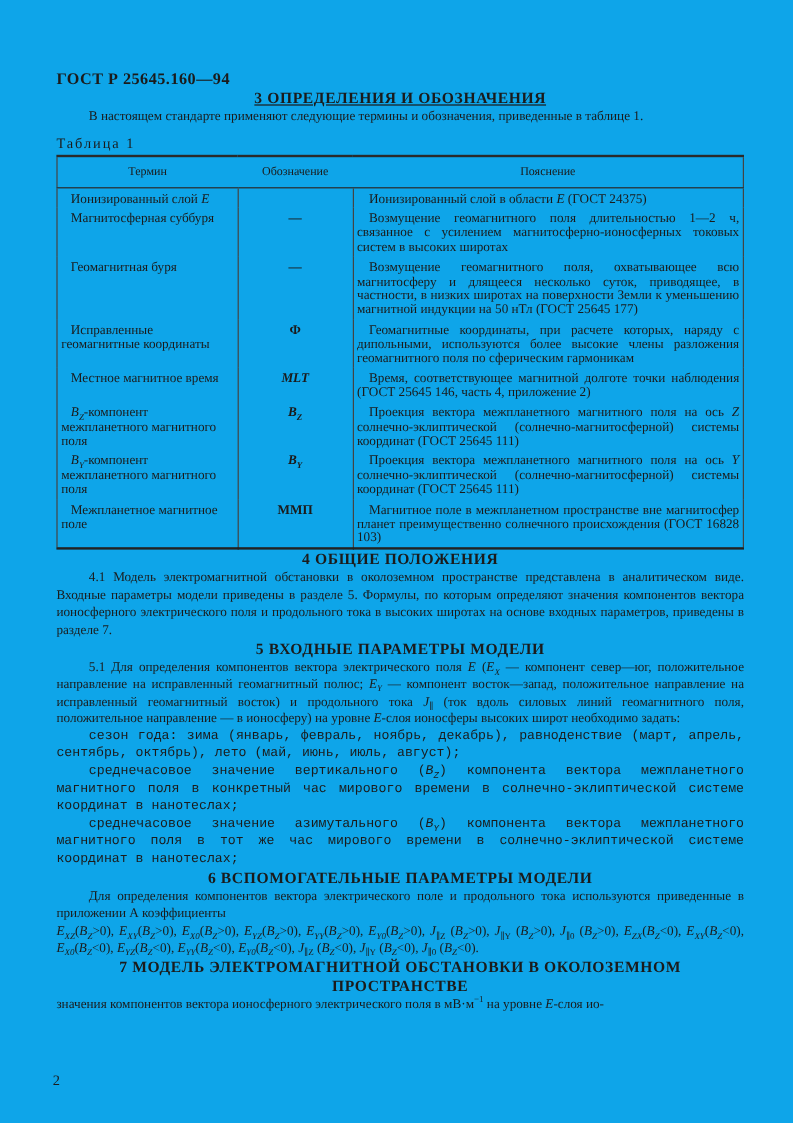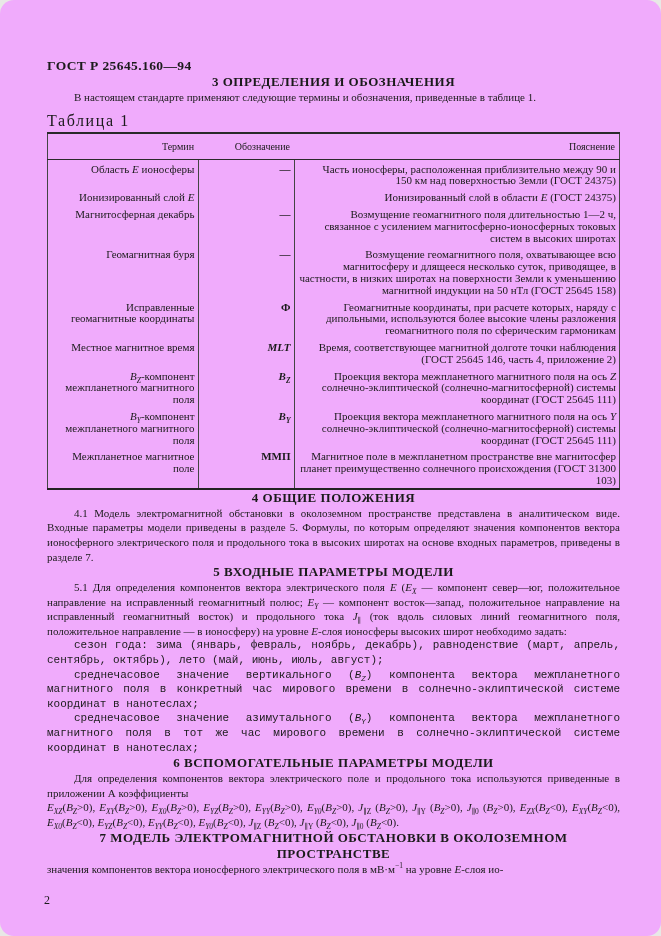--- a/index.html
+++ b/index.html
@@ -1,60 +1,59 @@
 <!DOCTYPE html>
 <html><head>
 <meta charset="utf-8">
 <style>
   html,body{margin:0;padding:0;}
   body{background:#e8e8e6;}
   .page{
     position:relative;
     width:661px;height:936px;
     margin:0 auto;
-    background:#f0abfc;
+    background:#0ea5e9;
     color:#1b1b1b;
     font-family:"Liberation Serif","DejaVu Serif",serif;
     overflow:hidden;
-    border-radius:14px;
   }
   .content{
     position:absolute;
     left:47px;top:58px;
     width:573px;
   }
   .doc-header{
     font-weight:bold;
     font-size:13.5px;
     letter-spacing:.4px;
     margin:0 0 0 0;
   }
   h2.sec{
     font-size:13px;
     font-weight:bold;
     text-align:center;
     letter-spacing:.5px;
     margin:0;
   }
-  .h3m{margin-top:33px;}
+  .h3m{margin-top:33px;text-decoration:underline;}
   .h4m{margin-top:15px;}
   .h5m{margin-top:26px;}
   .h6m{margin-top:24px;}
   .h7m{margin-top:17px;}
   p.body{
     font-size:11px;
     line-height:14.6px;
     text-align:justify;
     margin:0;
   }
   p.ind{text-indent:27px;}
   .intro{margin-top:11px;}
   .after-head{margin-top:11px;}
   .tbl-caption{
-    font-size:16px;
+    font-size:12px;
     letter-spacing:1.6px;
     margin-top:7px;
     margin-bottom:2px;
   }
   table.terms{
     width:100%;
     border-collapse:collapse;
     border-top:2px solid #2a2a2a;
     border-bottom:2.5px solid #222;
     border-left:1px solid #444;
@@ -64,21 +63,20 @@
   table.terms th{
     font-weight:normal;
     font-size:10px;
     text-align:center;
     padding:7px 4px;
     border-bottom:1.5px solid #2a2a2a;
   }
   table.terms th,
   table.terms td{
     vertical-align:top;
-    text-align:right;
   }
   .col-term{width:142px;}
   .col-sym{width:88px;}
   table.terms td{
     font-size:11px;
     line-height:11.8px;
     padding:4px 3px 1px 3px;
   }
   td.term-cell{
     border-right:1px solid #444;
@@ -127,38 +125,33 @@
     <table class="terms">
       <thead>
         <tr>
           <th class="col-term">Термин</th>
           <th class="col-sym">Обозначение</th>
           <th>Пояснение</th>
         </tr>
       </thead>
       <tbody id="terms-body">
           <tr>
-            <td class="term-cell">Область <i>E</i> ионосферы</td>
-            <td class="symbol-cell">—</td>
-            <td class="expl-cell">Часть ионосферы, расположенная приблизительно между 90 и 150 км над поверхностью Земли (ГОСТ 24375)</td>
-          </tr>
-          <tr>
             <td class="term-cell">Ионизированный слой <i>E</i></td>
             <td class="symbol-cell"></td>
             <td class="expl-cell">Ионизированный слой в области <i>E</i> (ГОСТ 24375)</td>
           </tr>
           <tr>
-            <td class="term-cell">Магнитосферная декабрь</td>
+            <td class="term-cell">Магнитосферная суббуря</td>
             <td class="symbol-cell">—</td>
             <td class="expl-cell">Возмущение геомагнитного поля длительностью 1—2 ч, связанное с усилением магнитосферно-ионосферных токовых систем в высоких широтах</td>
           </tr>
           <tr>
             <td class="term-cell">Геомагнитная буря</td>
             <td class="symbol-cell">—</td>
-            <td class="expl-cell">Возмущение геомагнитного поля, охватывающее всю магнитосферу и длящееся несколько суток, приводящее, в частности, в низких широтах на поверхности Земли к уменьшению магнитной индукции на 50 нТл (ГОСТ 25645 158)</td>
+            <td class="expl-cell">Возмущение геомагнитного поля, охватывающее всю магнитосферу и длящееся несколько суток, приводящее, в частности, в низких широтах на поверхности Земли к уменьшению магнитной индукции на 50 нТл (ГОСТ 25645 177)</td>
           </tr>
           <tr>
             <td class="term-cell">Исправленные геомагнитные координаты</td>
             <td class="symbol-cell">Ф</td>
             <td class="expl-cell">Геомагнитные координаты, при расчете которых, наряду с дипольными, используются более высокие члены разложения геомагнитного поля по сферическим гармоникам</td>
           </tr>
           <tr>
             <td class="term-cell">Местное магнитное время</td>
             <td class="symbol-cell"><i>MLT</i></td>
             <td class="expl-cell">Время, соответствующее магнитной долготе точки наблюдения (ГОСТ 25645 146, часть 4, приложение 2)</td>
@@ -169,21 +162,21 @@
             <td class="expl-cell">Проекция вектора межпланетного магнитного поля на ось <i>Z</i> солнечно-эклиптической (солнечно-магнитосферной) системы координат (ГОСТ 25645 111)</td>
           </tr>
           <tr>
             <td class="term-cell"><i>B<sub>Y</sub></i>-компонент межпланетного магнитного поля</td>
             <td class="symbol-cell"><i>B<sub>Y</sub></i></td>
             <td class="expl-cell">Проекция вектора межпланетного магнитного поля на ось <i>Y</i> солнечно-эклиптической (солнечно-магнитосферной) системы координат (ГОСТ 25645 111)</td>
           </tr>
           <tr>
             <td class="term-cell">Межпланетное магнитное поле</td>
             <td class="symbol-cell">ММП</td>
-            <td class="expl-cell">Магнитное поле в межпланетном пространстве вне магнитосфер планет преимущественно солнечного происхождения (ГОСТ 31300 103)</td>
+            <td class="expl-cell">Магнитное поле в межпланетном пространстве вне магнитосфер планет преимущественно солнечного происхождения (ГОСТ 16828 103)</td>
           </tr>
         </tbody>
     </table>
 
     <h2 class="sec h4m">4 ОБЩИЕ ПОЛОЖЕНИЯ</h2>
     <p class="body ind after-head">4.1 Модель электромагнитной обстановки в околоземном пространстве представлена в аналитическом виде. Входные параметры модели приведены в разделе 5. Формулы, по которым определяют значения компонентов вектора ионосферного электрического поля и продольного тока в высоких широтах на основе входных параметров, приведены в разделе 7.</p>
 
     <h2 class="sec h5m">5 ВХОДНЫЕ ПАРАМЕТРЫ МОДЕЛИ</h2>
     <p class="body ind after-head">5.1 Для определения компонентов вектора электрического поля <i>E</i> (<i>E<sub>X</sub></i> — компонент север—юг, положительное направление на исправленный геомагнитный полюс; <i>E<sub>Y</sub></i> — компонент восток—запад, положительное направление на исправленный геомагнитный восток) и продольного тока <i>J</i><sub>∥</sub> (ток вдоль силовых линий геомагнитного поля, положительное направление — в ионосферу) на уровне <i>E</i>-слоя ионосферы высоких широт необходимо задать:</p>
     <div class="s5items" id="s5-items">

